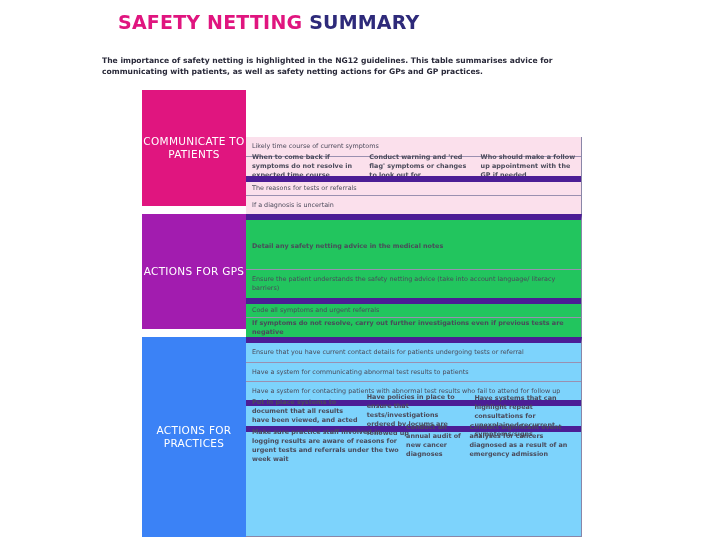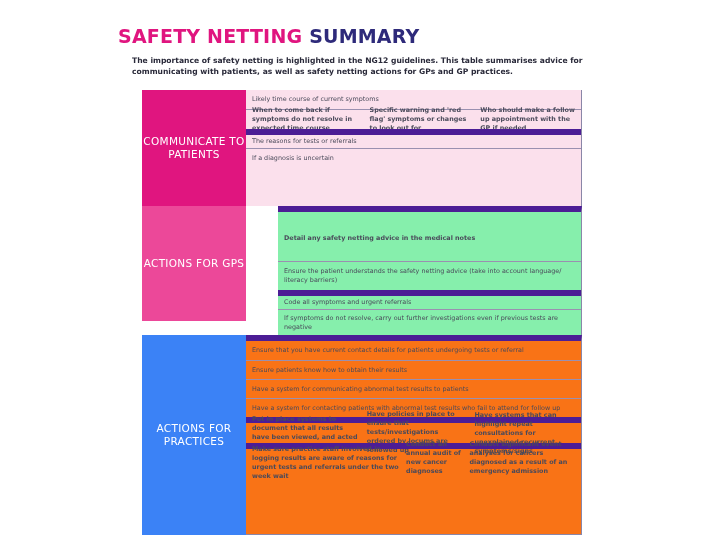--- a/index.html
+++ b/index.html
@@ -10,32 +10,32 @@
     body {
       width: 720px;
       height: 540px;
       position: relative;
       overflow: hidden;
       font-family: "DejaVu Sans", sans-serif;
     }
     .title {
       position: absolute;
       left: 118px;
-      top: 25px;
+      top: 11px;
       font-family: "DejaVu Sans", sans-serif;
       font-weight: bold;
       font-size: 19px;
       letter-spacing: 0.2px;
       white-space: nowrap;
     }
     .title .t1 { color: #e0157f; }
     .title .t2 { color: #2e2a7a; }
     .intro {
       position: absolute;
-      left: 132px;
+      left: 102px;
       top: 55px;
       width: 470px;
       font-size: 7.6px;
       line-height: 11px;
       color: #2a2a3a;
       font-weight: bold;
     }
     .table {
       position: absolute;
       left: 118px;
@@ -82,74 +82,73 @@
       padding: 5px 0 5px 6px;
       box-sizing: border-box;
       display: flex;
       align-items: center;
     }
     .sep-light { border-top: 1px solid #9a90b0; }
     .sep-dark { border-top: 6px solid #4c1d95; }
 
     
     .s-comm .cat { background: #e0157f; height: 116px; }
-    .s-comm .items { background: #fbe0ec; }
+    .s-comm .items { background: #fbe0ec; margin-top: 47px; }
     .s-comm .item { height: 19px; }
 
     
-    .s-gps .cat { background: #ec4899; height: 115px; }
-    .s-gps .items { background: #86efac; margin-left: 32px; }
+    .s-gps .cat { background: #a21caf; height: 115px; }
+    .s-gps .items { background: #22c55e; }
 
     
     .s-prac .cat { background: #3b82f6; height: 200px; }
-    .s-prac .items { background: #f97316; border-bottom: 1px solid #8a86a8; }
+    .s-prac .items { background: #7dd3fc; border-bottom: 1px solid #8a86a8; }
   </style>
 </head>
 <body>
 
 <div class="title">
   <span class="t1">SAFETY NETTING</span>
   <span class="t2">SUMMARY</span>
 </div>
 
 <div class="intro">The importance of safety netting is highlighted in the NG12 guidelines. This table summarises advice for communicating with patients, as well as safety netting actions for GPs and GP practices.</div>
 
 <div class="table">
 
   <div class="section s-comm">
     <div class="cat">COMMUNICATE TO PATIENTS</div>
     <div class="items">
       <div class="item">Likely time course of current symptoms</div>
       <div class="group sep-light">
         <div class="item">When to come back if symptoms do not resolve in expected time course</div>
-        <div class="item">Specific warning and 'red flag' symptoms or changes to look out for</div>
+        <div class="item">Conduct warning and 'red flag' symptoms or changes to look out for</div>
         <div class="item">Who should make a follow up appointment with the GP if needed</div>
       </div>
       <div class="item sep-dark">The reasons for tests or referrals</div>
       <div class="item sep-light">If a diagnosis is uncertain</div>
     </div>
   </div>
 
   <div class="section s-gps">
     <div class="cat">ACTIONS FOR GPS</div>
     <div class="items sep-dark">
       <div class="group" style="height:49px;">
         <div class="item" style="padding-bottom:2px;">Detail any safety netting advice in the medical notes</div>
       </div>
       <div class="item sep-light" style="height:29px;">Ensure the patient understands the safety netting advice (take into account language/ literacy barriers)</div>
       <div class="item sep-dark" style="height:19px;">Code all symptoms and urgent referrals</div>
-      <div class="item sep-light" style="height:26px;">If symptoms do not resolve, carry out further investigations even if previous tests are negative</div>
+      <div class="item sep-light" style="height:20px;font-weight:bold;">If symptoms do not resolve, carry out further investigations even if previous tests are negative</div>
     </div>
   </div>
 
   <div class="section s-prac">
     <div class="cat">ACTIONS FOR PRACTICES</div>
     <div class="items sep-dark">
       <div class="item" style="height:19px;">Ensure that you have current contact details for patients undergoing tests or referral</div>
-      <div class="item sep-light" style="height:19px;">Ensure patients know how to obtain their results</div>
       <div class="item sep-light" style="height:19px;">Have a system for communicating abnormal test results to patients</div>
       <div class="item sep-light" style="height:19px;">Have a system for contacting patients with abnormal test results who fail to attend for follow up</div>
       <div class="group sep-dark">
         <div class="item" style="height:20px;">Put in place systems to document that all results have been viewed, and acted upon appropriately</div>
         <div class="item" style="height:18px;">Have policies in place to ensure that tests/investigations ordered by locums are followed up</div>
         <div class="item" style="height:20px;">Have systems that can highlight repeat consultations for unexplained recurrent symptoms/signs</div>
       </div>
       <div class="group sep-dark">
         <div class="item" style="height:27px;">Make sure practice staff involved in logging results are aware of reasons for urgent tests and referrals under the two week wait</div>
         <div class="item" style="height:18px;">Conduct an annual audit of new cancer diagnoses</div>

